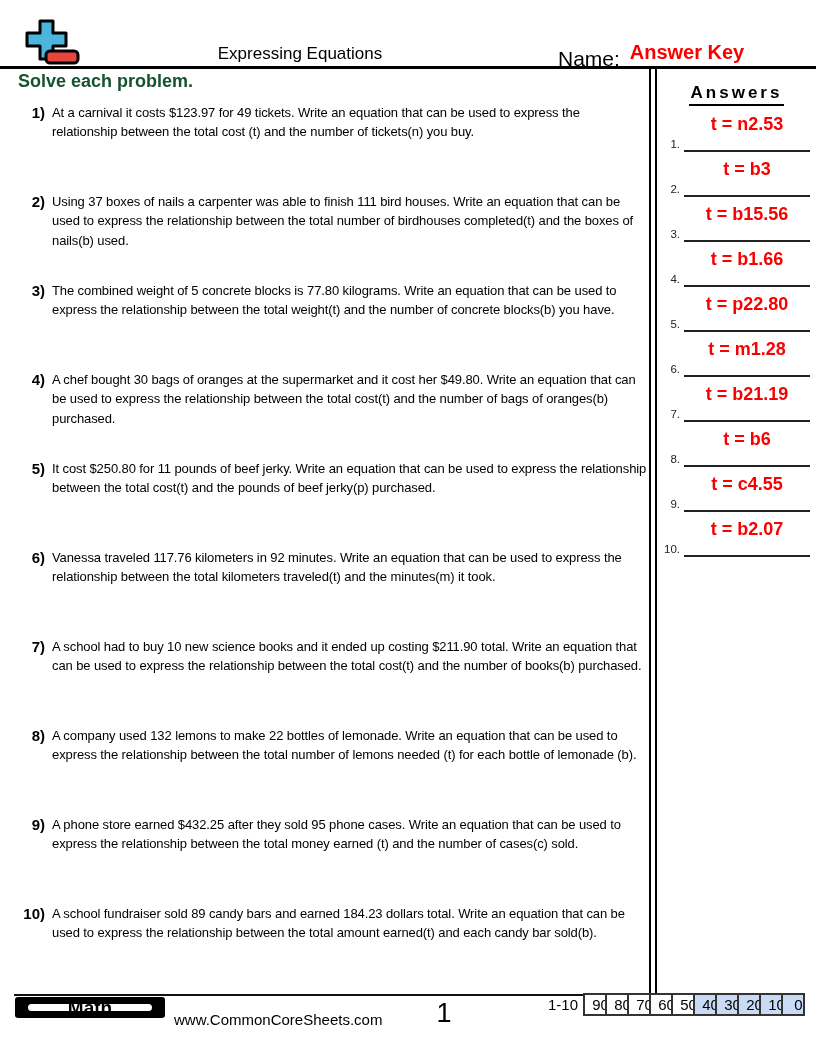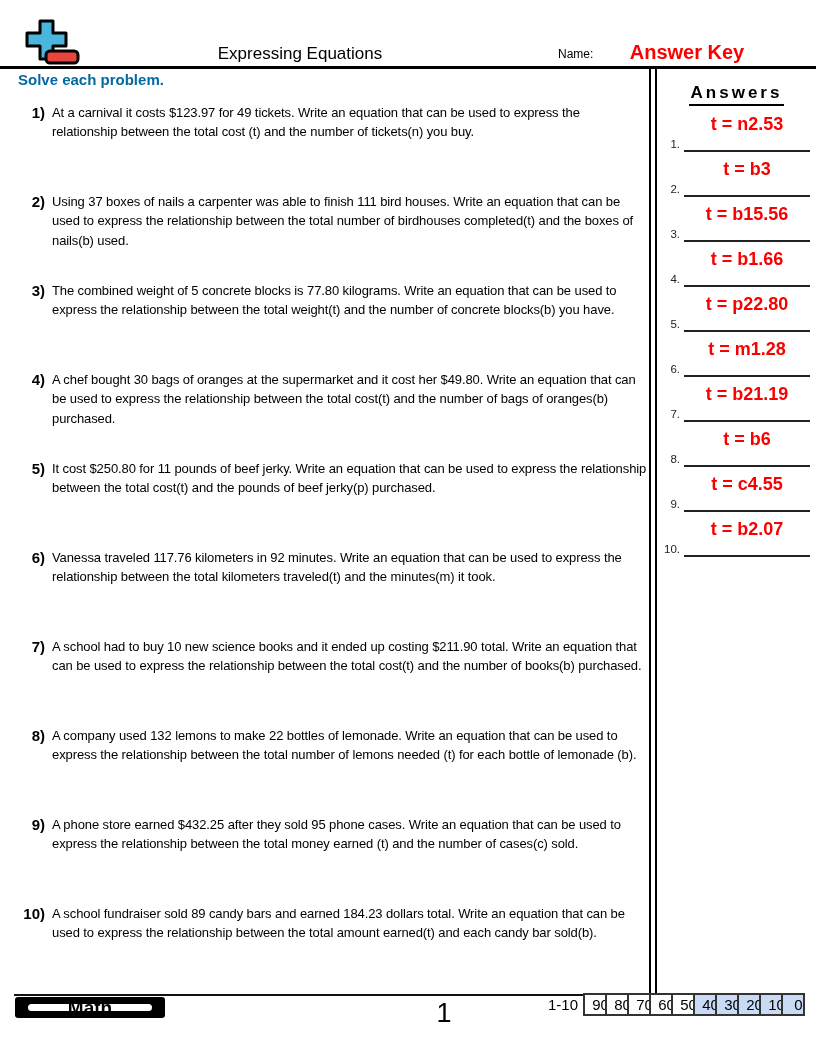--- a/index.html
+++ b/index.html
@@ -16,27 +16,27 @@
     --answer-red: #fb0000;
     --score-hl: #c9dbf4;
   }
 
   
   .logo-svg { position: absolute; left: 24px; top: 18px; }
   .page-title {
     position: absolute; top: 44px; left: 0; width: 600px;
     text-align: center; font-size: 17px; color: #000;
   }
-  .name-label { position: absolute; top: 47px; left: 558px; font-size: 12px; color: #000; }
+  .name-label { position: absolute; top: 47px; left: 558px; font-size: 21px; color: #000; }
   .answer-key {
     position: absolute; top: 41px; left: 612px; width: 150px; text-align: center;
     font-size: 20px; font-weight: bold; color: var(--answer-red);
   }
   .header-rule { position: absolute; top: 66px; left: 0; width: 816px; height: 3px; background: #000; }
-  .instruction { position: absolute; top: 71px; left: 18px; font-size: 15px; font-weight: bold; color: #0369a1; text-align: center; }
+  .instruction { position: absolute; top: 71px; left: 18px; font-size: 18px; font-weight: bold; color: #14532d; text-align: center; }
 
   
   .v-divider {
     position: absolute; left: 649px; top: 66px; height: 929px; width: 8px;
     border-left: 2px solid #000; border-right: 2px solid #000;
   }
 
   
   .problems { position: absolute; left: 18px; top: 103px; width: 630px; }
   .problem { position: absolute; left: 0; width: 100%; display: flex; }
@@ -225,20 +225,21 @@
         <span class="ans-value">t = b2.07</span>
       </div>
     </div>
   </div>
   </aside>
 
   <div class="footer-rule"></div>
   <div class="math-badge">
     <div class="math-pill">Math</div>
   </div>
+  <div class="website">www.CommonCoreSheets.com</div>
   <div class="page-number">1</div>
 
   <div class="score-strip">
     <div class="score-range">1-10</div>
     <div class="score-cells">
     <div class="score-cell">90</div>
 
     <div class="score-cell">80</div>
 
     <div class="score-cell">70</div>

